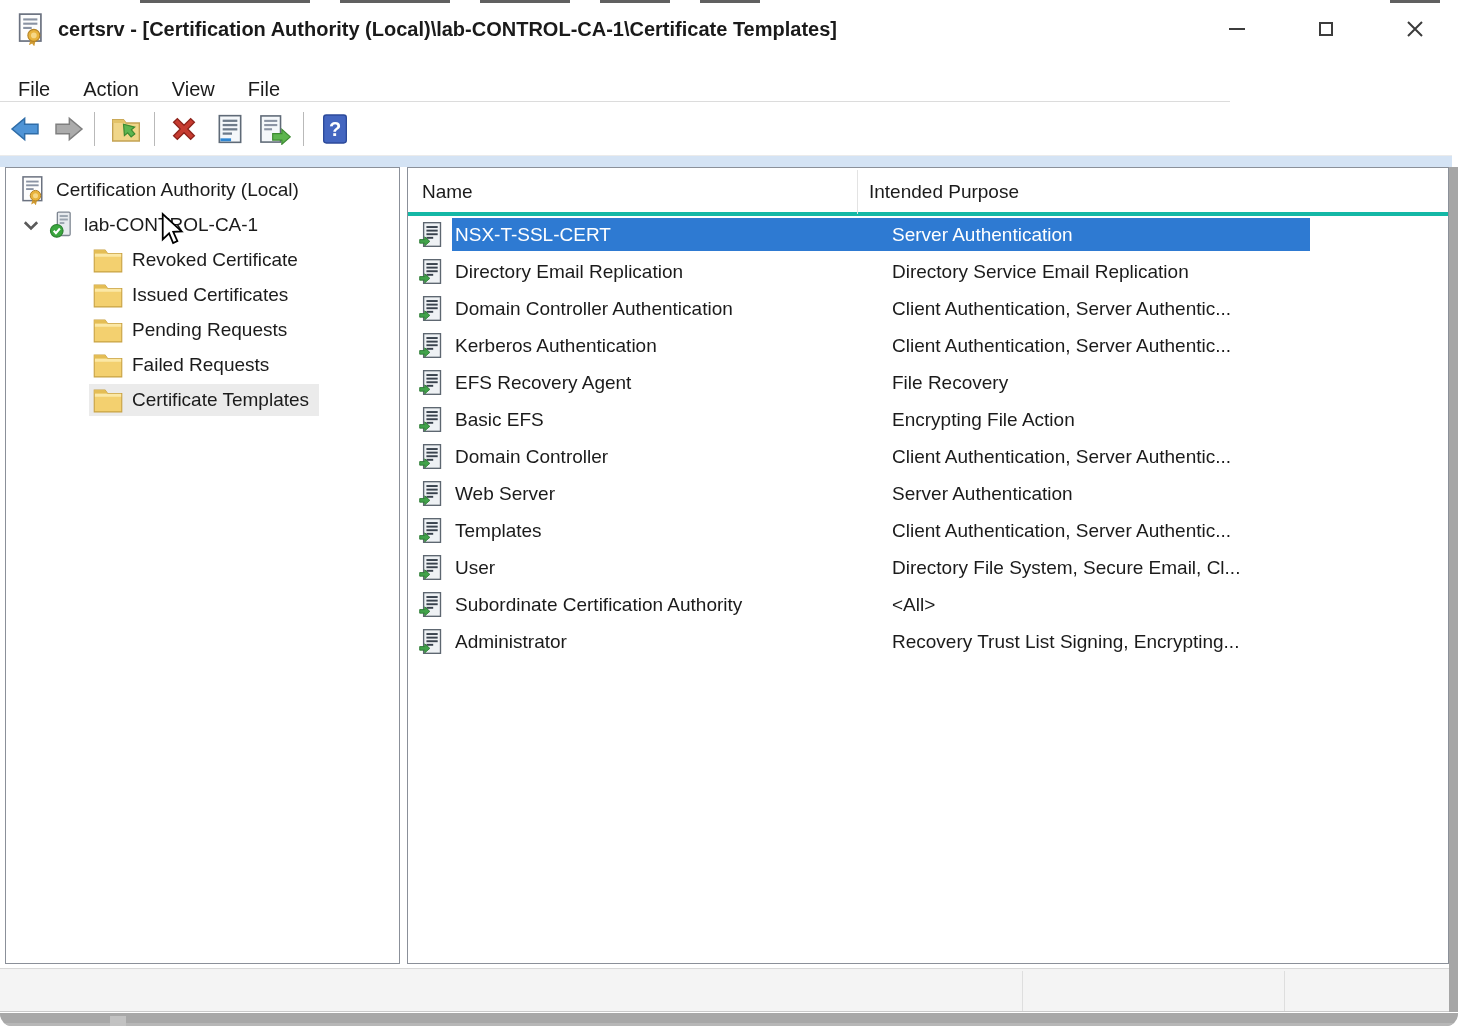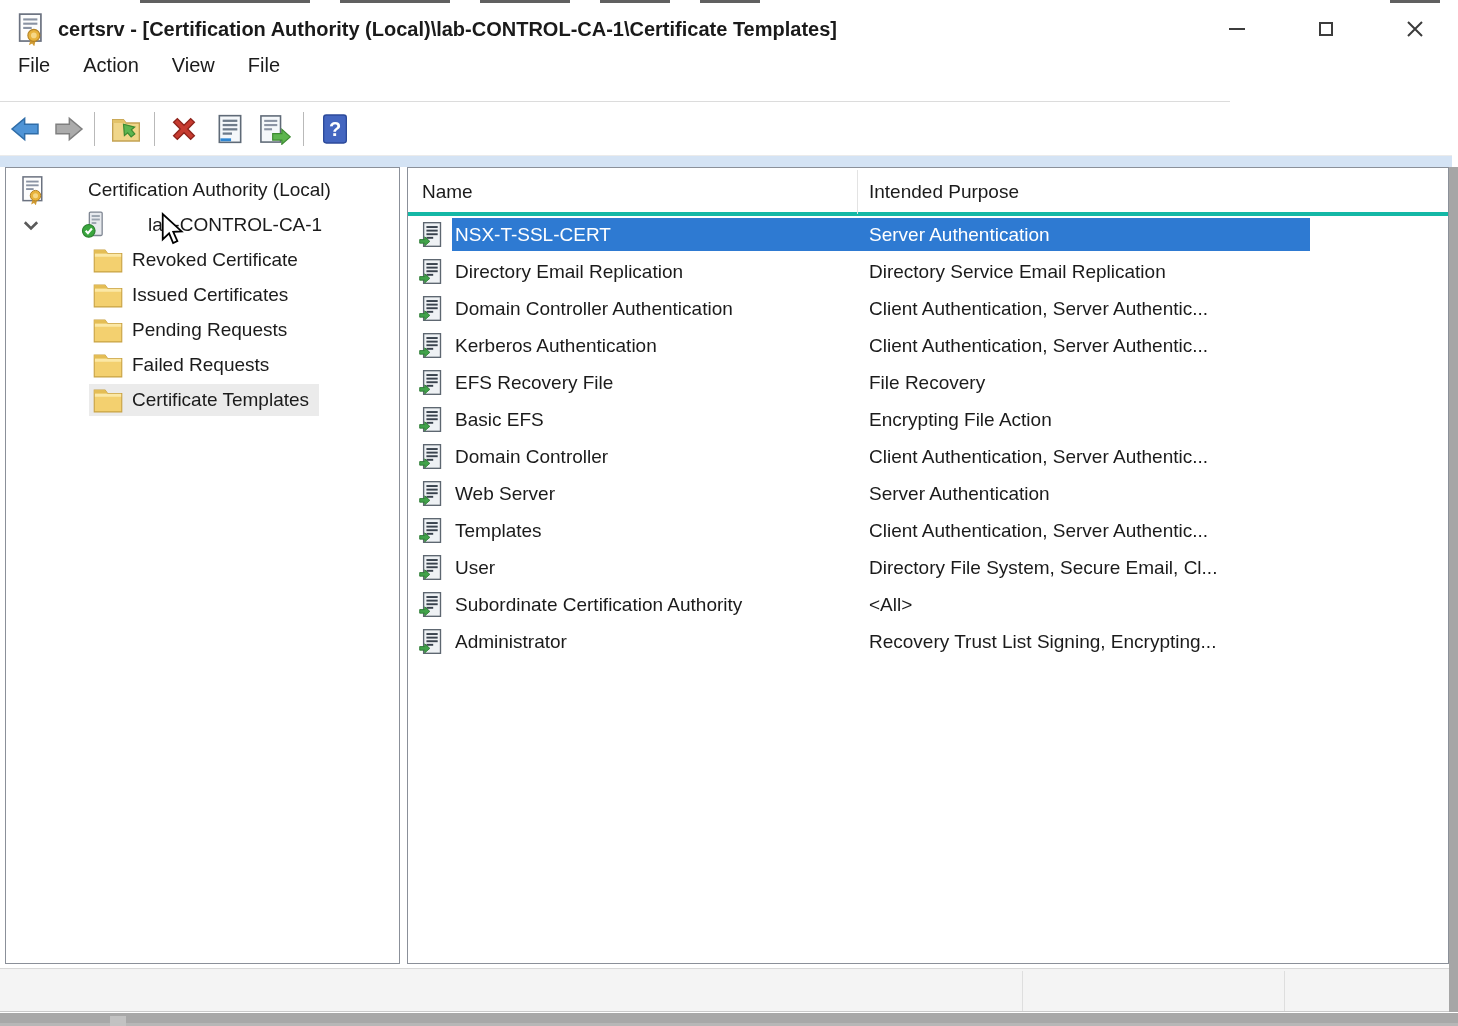--- a/index.html
+++ b/index.html
@@ -1,72 +1,72 @@
 <!DOCTYPE html>
 <html><head>
 <meta charset="utf-8">
 <style>
   * { margin:0; padding:0; box-sizing:border-box; }
   html,body { background:#fff; }
   body { font-family:"Liberation Sans", sans-serif; color:#1b1b1b; }
-  #window { position:relative; width:1458px; height:1026px; background:#fff; overflow:hidden; }
+  #window { position:relative; width:1458px; height:1026px; background:#fff; overflow:hidden;border-radius:12px; }
 
   
   .top-dash { position:absolute; top:0; height:3px; background:#2b2b2b; opacity:.75; }
 
   
   #titlebar { position:absolute; left:0; top:4px; width:1458px; height:50px; background:#fff; }
   #app-icon { position:absolute; left:14px; top:8px; width:34px; height:34px; }
   #title-text { position:absolute; left:58px; top:0; height:50px; line-height:50px; font-size:20px; font-weight:bold; color:#1a1a1a; white-space:nowrap; }
   .winbtn { position:absolute; top:0; width:46px; height:50px; display:flex; align-items:center; justify-content:center; }
   #btn-min  { left:1214px; } #btn-max { left:1303px; } #btn-close { left:1392px; }
   .glyph-min { width:16px; height:0; border-top:2px solid #3c3c3c; }
   .glyph-max { width:14px; height:14px; border:2px solid #3c3c3c; }
 
   
-  #menubar { position:absolute; left:0; top:54px; width:1230px; height:48px; background:#fff; border-bottom:1px solid #dcdcdc; display:flex; align-items:flex-start; font-size:20px; }
+  #menubar { position:absolute; left:0; top:54px; width:1230px; height:48px; background:#fff; border-bottom:1px solid #dcdcdc; display:flex; align-items:flex-end; font-size:20px; }
   .menu-item { margin-left:33px; cursor:default; }
   .menu-item:first-child { margin-left:18px; }
 
   
   #toolbar { position:absolute; left:0; top:103px; width:1458px; height:52px; background:#fff; }
   .tbtn { position:absolute; top:8px; width:36px; height:36px; display:flex; align-items:center; justify-content:center; }
   .tsep { position:absolute; top:9px; width:1px; height:34px; background:#b9b9b9; }
 
   
   #bluestrip { position:absolute; left:0; top:155px; width:1452px; height:12px; background:#d4e3f4; border-top:1px solid #ebebeb; }
 
   
   #right-edge { position:absolute; left:1449px; top:167px; width:9px; height:845px; background:#a6a6a6; }
 
   
   #tree-panel { position:absolute; left:5px; top:167px; width:395px; height:797px; background:#fff; border:1px solid #8b9099; }
   #list-panel { position:absolute; left:407px; top:167px; width:1042px; height:797px; background:#fff; border:1px solid #8b9099; }
 
   
-  .tree-row { display:flex; align-items:center; height:35px; font-size:19px; white-space:nowrap;gap:32px; }
+  .tree-row { display:flex; align-items:center; height:35px; font-size:19px; white-space:nowrap; }
   .tree-row.root { padding-left:12px; margin-top:4px; }
   .tree-row.node { padding-left:14px; }
   .tree-row .ticon { flex:none; margin-right:8px; }
   .chev { width:22px; height:22px; flex:none; margin-right:6px; }
   .child-wrap { margin-left:83px; display:inline-flex; align-items:center; padding:3px 10px 3px 4px; }
   .child-wrap.sel { background:#ebebeb; }
   .child-wrap .ticon { margin-right:9px; }
 
   
   #cursor { position:absolute; left:158px; top:212px; z-index:50; }
 
   
   #list-header { position:relative; height:48px; border-bottom:4px solid #14b8a6; font-size:19px; }
   .col-name   { position:absolute; left:14px;  top:0; height:48px; line-height:48px; }
   .col-purpose{ position:absolute; left:461px; top:0; height:48px; line-height:48px; }
   #col-div { position:absolute; left:449px; top:2px; width:1px; height:44px; background:#e3e3e3; }
   .lrow { display:flex; align-items:center; height:37px; padding-left:10px; font-size:19px; white-space:nowrap; }
   .lrow .tpl { flex:none; width:27px; height:27px; margin-right:7px; }
-  .row-main { display:flex; align-items:center; height:33px; width:858px; }
+  .row-main { display:flex; align-items:center; height:33px; width:858px;gap:23px; }
   .cell-name { width:417px; overflow:hidden; padding-left:3px; }
   .cell-purpose { flex:1; overflow:hidden; }
   .lrow.selected .row-main { background:#2e7ad2; color:#ffffff; }
 
   
   #statusbar { position:absolute; left:0; top:968px; width:1449px; height:44px; background:#f4f4f4; border-top:1px solid #d8d8d8; border-bottom:1px solid #c9c9c9; }
   .status-div { position:absolute; top:2px; width:1px; height:40px; background:#dedede; }
 
   
   #bottomstrip { position:absolute; left:0; top:1013px; width:1458px; height:13px; background:#a8a8a8; border-bottom:3px solid #b7b7b7; }
@@ -321,21 +321,21 @@
     <div class="lrow">
       <svg class="tpl" viewBox="0 0 24 24">
         <rect x="5" y="1.5" width="15" height="21" fill="#eef1f4" stroke="#5d6670" stroke-width="1.2"></rect>
         <rect x="7.5" y="4.5" width="10" height="1.7" fill="#39424d"></rect>
           <rect x="7.5" y="7.7" width="10" height="1.7" fill="#39424d"></rect>
         <rect x="7.5" y="10.9" width="10" height="1.7" fill="#39424d"></rect>
           <rect x="7.5" y="14.1" width="6" height="1.7" fill="#39424d"></rect>
         <path d="M1.5 16.5h4.5v-2.4l4.5 4-4.5 4v-2.4H1.5z" fill="#41a24a" stroke="#2d7a34" stroke-width="0.8"></path>
       </svg>
       <span class="row-main">
-        <span class="cell-name">EFS Recovery File</span>
+        <span class="cell-name">EFS Recovery Agent</span>
         <span class="cell-purpose">File Recovery</span>
       </span>
     </div>
     <div class="lrow">
       <svg class="tpl" viewBox="0 0 24 24">
         <rect x="5" y="1.5" width="15" height="21" fill="#eef1f4" stroke="#5d6670" stroke-width="1.2"></rect>
         <rect x="7.5" y="4.5" width="10" height="1.7" fill="#39424d"></rect>
           <rect x="7.5" y="7.7" width="10" height="1.7" fill="#39424d"></rect>
         <rect x="7.5" y="10.9" width="10" height="1.7" fill="#39424d"></rect>
           <rect x="7.5" y="14.1" width="6" height="1.7" fill="#39424d"></rect>

